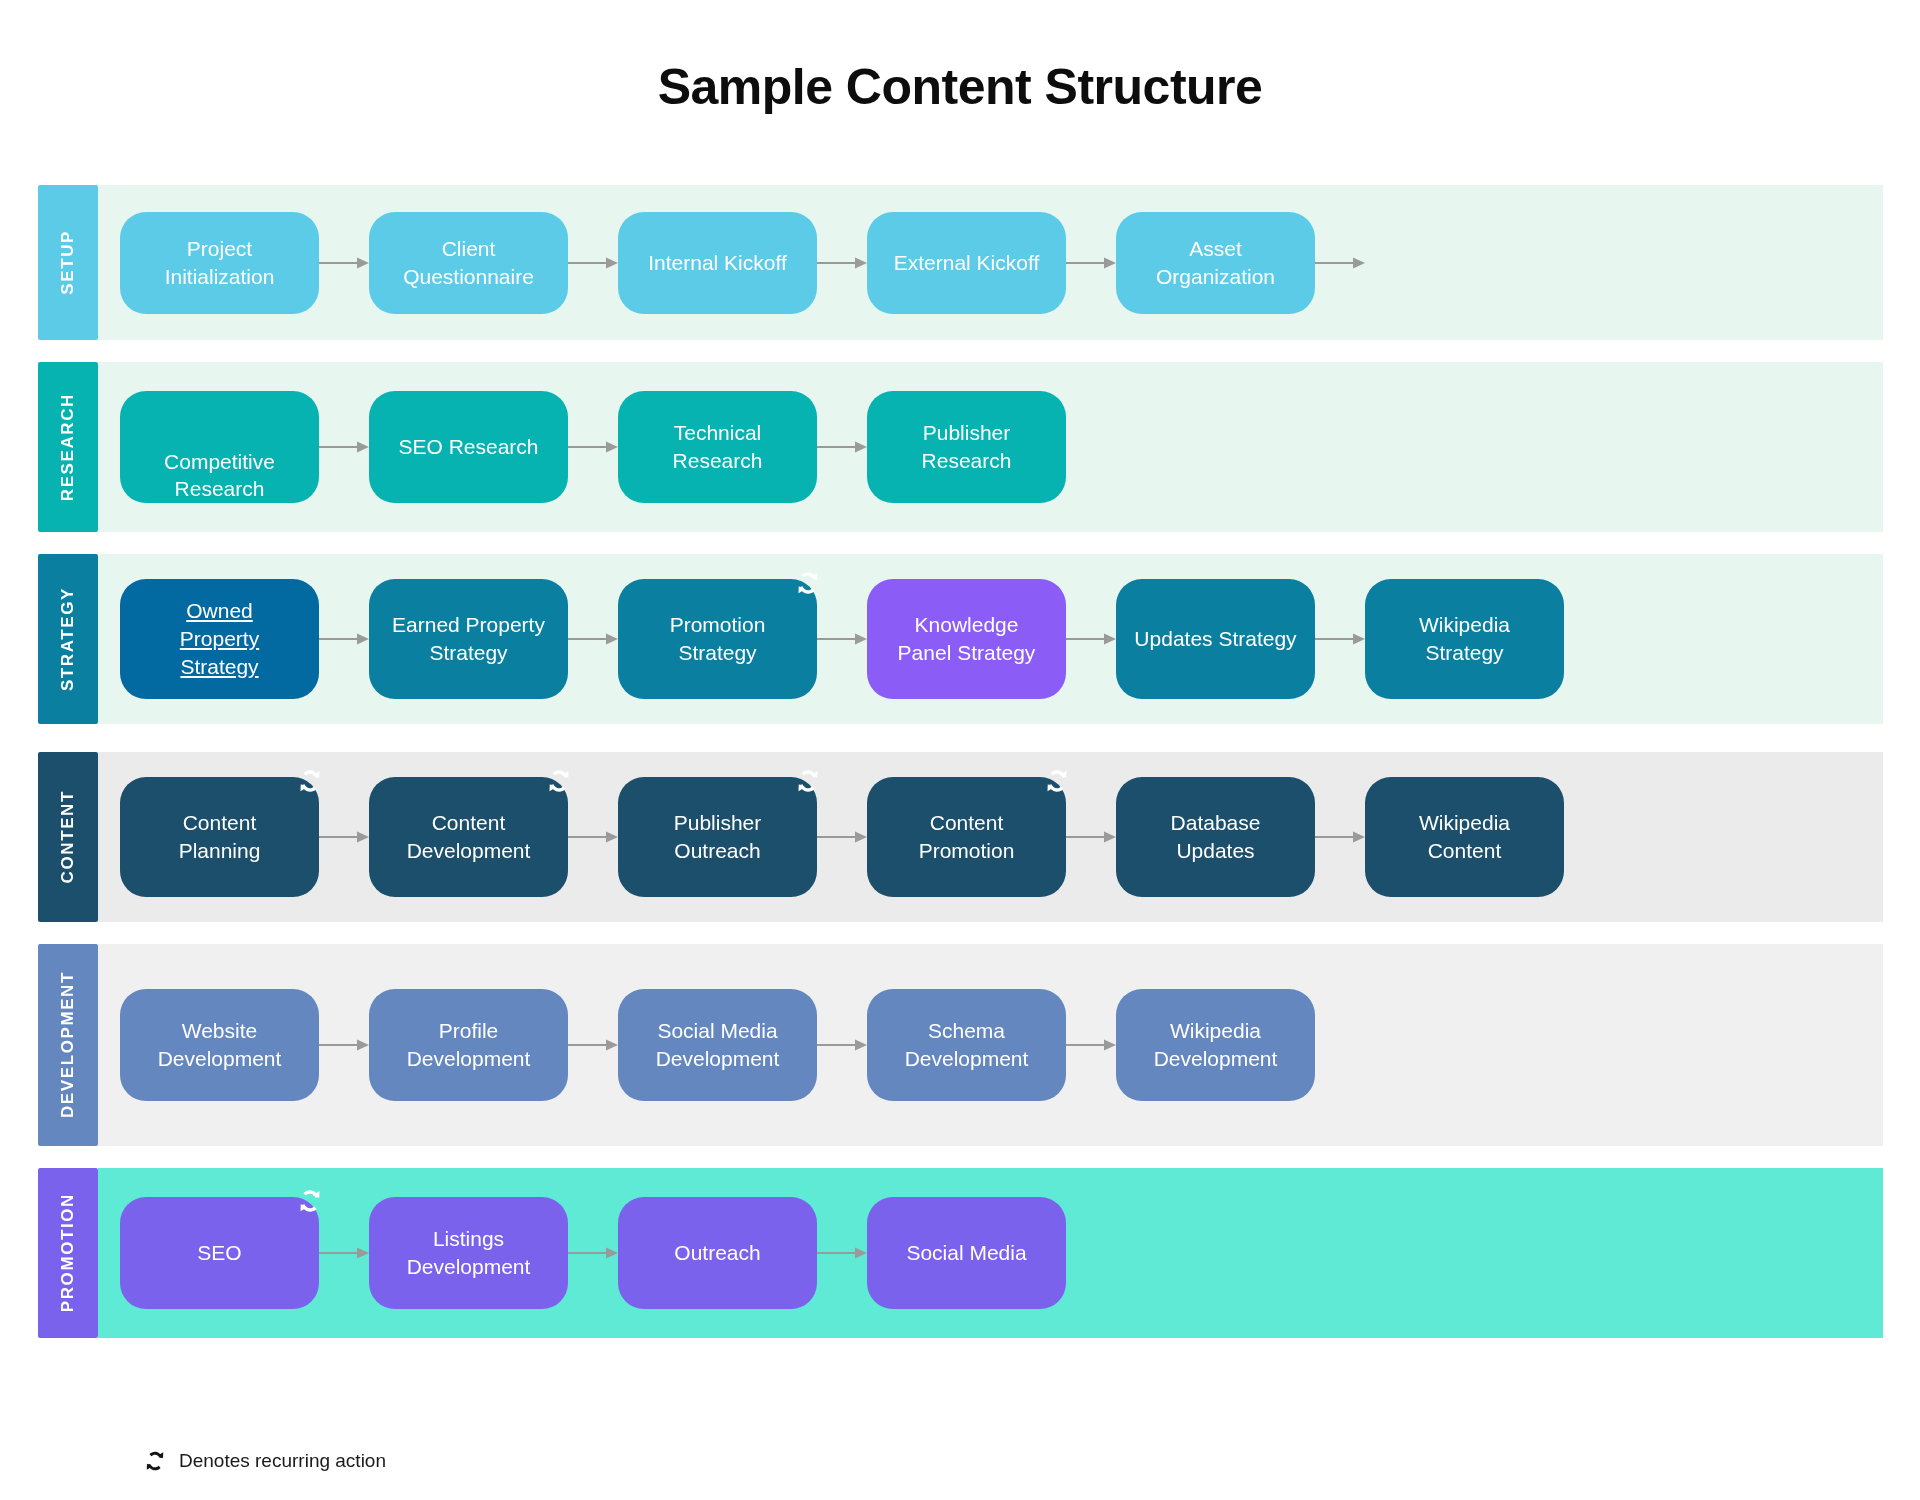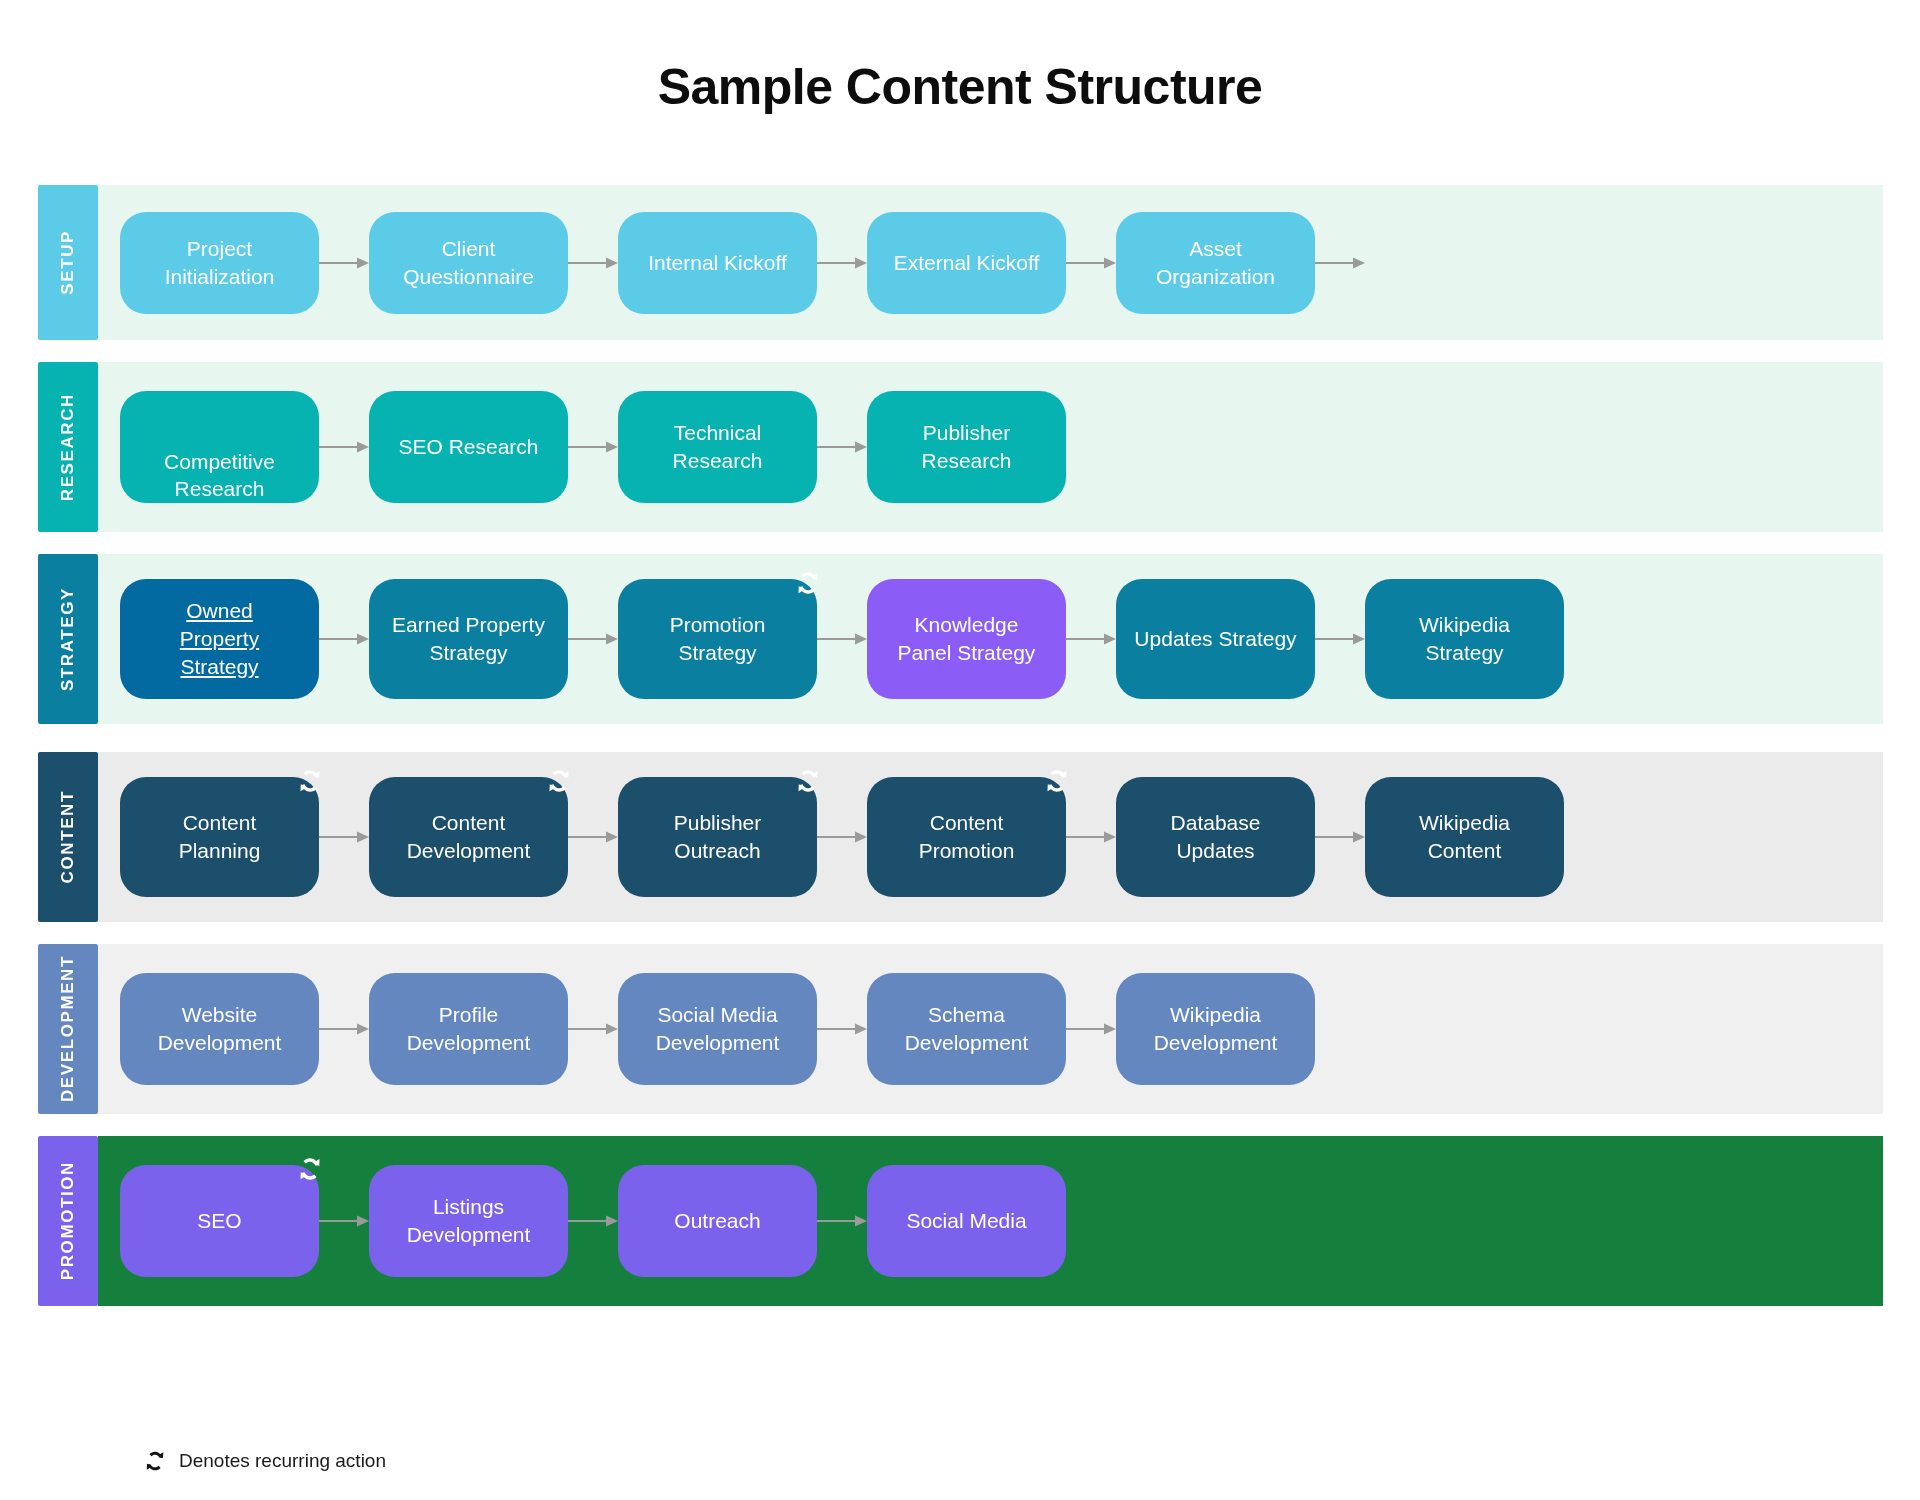--- a/index.html
+++ b/index.html
@@ -84,21 +84,21 @@
     top:-11px;right:-6px;
     width:30px;height:30px;
   }
   .recur svg{display:block;width:30px;height:30px;}
 
   
   .r-setup .row-label,.r-setup .row-band{height:155px;}
   .r-research .row-label,.r-research .row-band{height:170px;}
   .r-strategy .row-label,.r-strategy .row-band{height:170px;}
   .r-content .row-label,.r-content .row-band{height:170px;margin-top:6px;}
-  .r-development .row-label,.r-development .row-band{height:170px;}
+  .r-development .row-label,.r-development .row-band{height:202px;}
   .r-promotion .row-label,.r-promotion .row-band{height:170px;}
 
   .r-strategy .node,.r-content .node{height:120px;}
   .r-research .node,.r-development .node,.r-promotion .node{height:112px;}
 
   
   .legend{
     position:absolute;
     left:142px;top:1448px;
     display:flex;align-items:center;gap:11px;
@@ -400,21 +400,21 @@
           </div>
           <div class="node" style="background: rgb(100, 135, 192);">
             <span class="label">Wikipedia<br>Development</span>
           </div>
         </div>
       </div>
       <div class="row r-promotion">
         <div class="row-label" style="background: rgb(123, 98, 236);">
           <span>PROMOTION</span>
         </div>
-        <div class="row-band" style="background: #15803d;">
+        <div class="row-band" style="background: #5eead4;">
           <div class="node" style="background: rgb(123, 98, 236);">
             <span class="label">SEO</span>
             <span class="recur">
               <svg viewBox="0 0 24 24" xmlns="http://www.w3.org/2000/svg">
                 <path fill="#ffffff" d="M12 3.4c-2.05 0-3.9.86-5.2 2.24l1.9 1.9c.84-.86 2.01-1.4 3.3-1.4 2.04 0 3.78 1.34 4.37 3.19l2.35-.6C17.84 5.72 15.2 3.4 12 3.4z"></path>
                 <path fill="#ffffff" d="M19.6 3.9l-.2 5.6-5.1-2.4z"></path>
                 <path fill="#ffffff" d="M12 20.6c2.05 0 3.9-.86 5.2-2.24l-1.9-1.9c-.84.86-2.01 1.4-3.3 1.4-2.04 0-3.78-1.34-4.37-3.19l-2.35.6c.88 3.01 3.52 5.33 6.72 5.33z"></path>
                 <path fill="#ffffff" d="M4.4 20.1l.2-5.6 5.1 2.4z"></path>
               </svg>
             </span>

